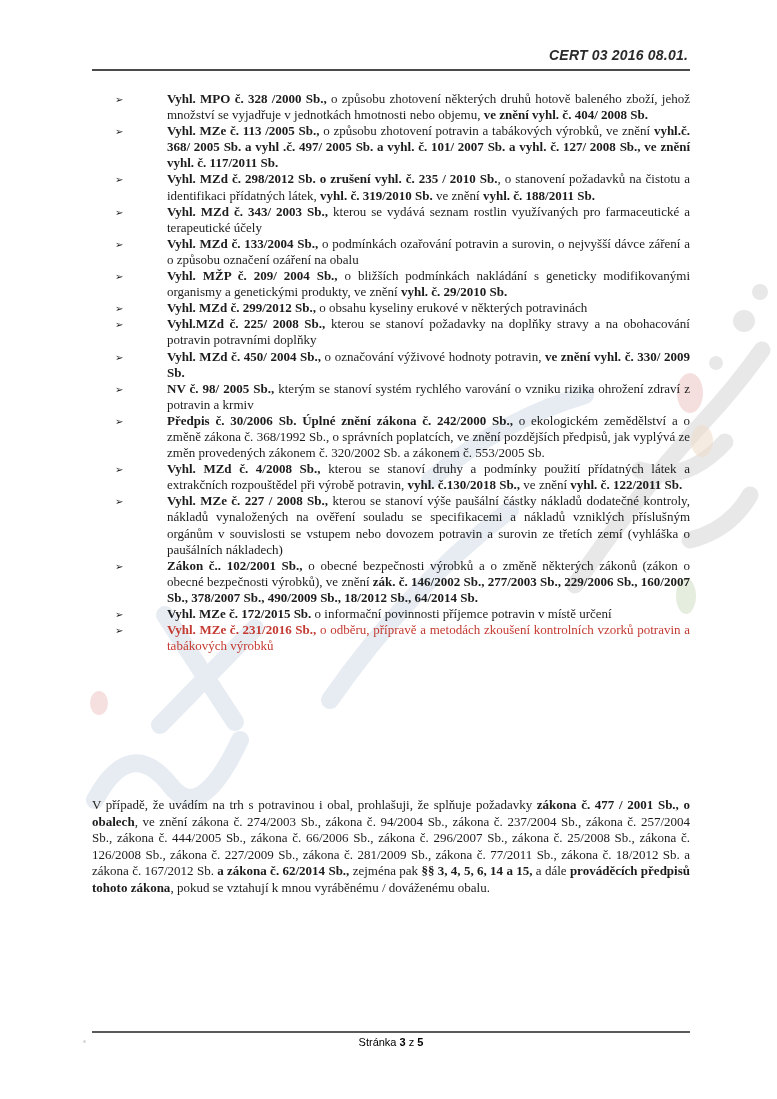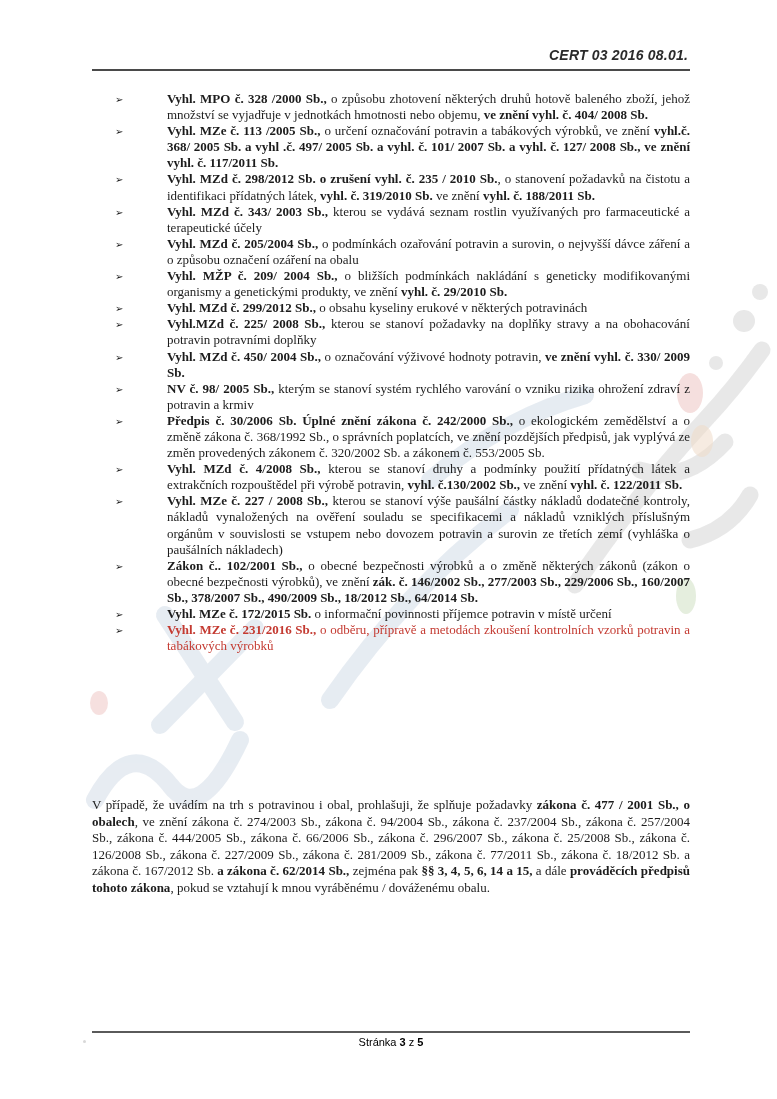--- a/index.html
+++ b/index.html
@@ -83,33 +83,33 @@
     <div class="header-text">CERT 03 2016 08.01.</div>
     <div class="header-rule"></div>
 
     <div class="reg-list">
         <div class="list-item">
           <span class="bullet">➢</span>
           <div class="item-text"><span class="b">Vyhl. MPO č. 328 /2000 Sb.,</span><span> o způsobu zhotovení některých druhů hotově baleného zboží, jehož množství se vyjadřuje v jednotkách hmotnosti nebo objemu, </span><span class="b">ve znění vyhl. č. 404/ 2008 Sb.</span></div>
         </div>
         <div class="list-item">
           <span class="bullet">➢</span>
-          <div class="item-text"><span class="b">Vyhl. MZe č. 113 /2005 Sb.,</span><span> o určení označování potravin a tabákových výrobků, ve znění </span><span class="b">vyhl.č. 368/ 2005 Sb. a vyhl .č. 497/ 2005 Sb. a vyhl. č. 101/ 2007 Sb. a vyhl. č. 127/ 2008 Sb., ve znění vyhl. č. 117/2011 Sb.</span></div>
+          <div class="item-text"><span class="b">Vyhl. MZe č. 113 /2005 Sb.,</span><span> o způsobu zhotovení potravin a tabákových výrobků, ve znění </span><span class="b">vyhl.č. 368/ 2005 Sb. a vyhl .č. 497/ 2005 Sb. a vyhl. č. 101/ 2007 Sb. a vyhl. č. 127/ 2008 Sb., ve znění vyhl. č. 117/2011 Sb.</span></div>
         </div>
         <div class="list-item">
           <span class="bullet">➢</span>
           <div class="item-text"><span class="b">Vyhl. MZd č. 298/2012 Sb. o zrušení vyhl. č. 235 / 2010 Sb.</span><span>, o stanovení požadavků na čistotu a identifikaci přídatných látek, </span><span class="b">vyhl. č. 319/2010 Sb.</span><span> ve znění </span><span class="b">vyhl. č. 188/2011 Sb.</span></div>
         </div>
         <div class="list-item">
           <span class="bullet">➢</span>
           <div class="item-text"><span class="b">Vyhl. MZd č. 343/ 2003 Sb.,</span><span> kterou se vydává seznam rostlin využívaných pro farmaceutické a terapeutické účely</span></div>
         </div>
         <div class="list-item">
           <span class="bullet">➢</span>
-          <div class="item-text"><span class="b">Vyhl. MZd č. 205/2004 Sb.,</span><span> o podmínkách ozařování potravin a surovin, o nejvyšší dávce záření a o způsobu označení ozáření na obalu</span></div>
+          <div class="item-text"><span class="b">Vyhl. MZd č. 133/2004 Sb.,</span><span> o podmínkách ozařování potravin a surovin, o nejvyšší dávce záření a o způsobu označení ozáření na obalu</span></div>
         </div>
         <div class="list-item">
           <span class="bullet">➢</span>
           <div class="item-text"><span class="b">Vyhl. MŽP č. 209/ 2004 Sb.,</span><span> o bližších podmínkách nakládání s geneticky modifikovanými organismy a genetickými produkty, ve znění </span><span class="b">vyhl. č. 29/2010 Sb.</span></div>
         </div>
         <div class="list-item">
           <span class="bullet">➢</span>
           <div class="item-text"><span class="b">Vyhl. MZd č. 299/2012 Sb.,</span><span> o obsahu kyseliny erukové v některých potravinách</span></div>
         </div>
         <div class="list-item">
@@ -123,21 +123,21 @@
         <div class="list-item">
           <span class="bullet">➢</span>
           <div class="item-text"><span class="b">NV č. 98/ 2005 Sb.,</span><span> kterým se stanoví systém rychlého varování o vzniku rizika ohrožení zdraví z potravin a krmiv</span></div>
         </div>
         <div class="list-item">
           <span class="bullet">➢</span>
           <div class="item-text"><span class="b">Předpis č. 30/2006 Sb. Úplné znění zákona č. 242/2000 Sb.,</span><span> o ekologickém zemědělství a o změně zákona č. 368/1992 Sb., o správních poplatcích, ve znění pozdějších předpisů, jak vyplývá ze změn provedených zákonem č. 320/2002 Sb. a zákonem č. 553/2005 Sb.</span></div>
         </div>
         <div class="list-item">
           <span class="bullet">➢</span>
-          <div class="item-text"><span class="b">Vyhl. MZd č. 4/2008 Sb.,</span><span> kterou se stanoví druhy a podmínky použití přídatných látek a extrakčních rozpouštědel při výrobě potravin, </span><span class="b">vyhl. č.130/2002 Sb.,</span><span> ve znění </span><span class="b">vyhl. č. 122/2011 Sb.</span></div>
+          <div class="item-text"><span class="b">Vyhl. MZd č. 4/2008 Sb.,</span><span> kterou se stanoví druhy a podmínky použití přídatných látek a extrakčních rozpouštědel při výrobě potravin, </span><span class="b">vyhl. č.130/2018 Sb.,</span><span> ve znění </span><span class="b">vyhl. č. 122/2011 Sb.</span></div>
         </div>
         <div class="list-item">
           <span class="bullet">➢</span>
           <div class="item-text"><span class="b">Vyhl. MZe č. 227 / 2008 Sb.,</span><span> kterou se stanoví výše paušální částky nákladů dodatečné kontroly, nákladů vynaložených na ověření souladu se specifikacemi a nákladů vzniklých příslušným orgánům v souvislosti se vstupem nebo dovozem potravin a surovin ze třetích zemí (vyhláška o paušálních nákladech)</span></div>
         </div>
         <div class="list-item">
           <span class="bullet">➢</span>
           <div class="item-text"><span class="b">Zákon č.. 102/2001 Sb.,</span><span> o obecné bezpečnosti výrobků a o změně některých zákonů (zákon o obecné bezpečnosti výrobků), ve znění </span><span class="b">zák. č. 146/2002 Sb., 277/2003 Sb., 229/2006 Sb., 160/2007 Sb., 378/2007 Sb., 490/2009 Sb., 18/2012 Sb., 64/2014 Sb.</span></div>
         </div>
         <div class="list-item">

